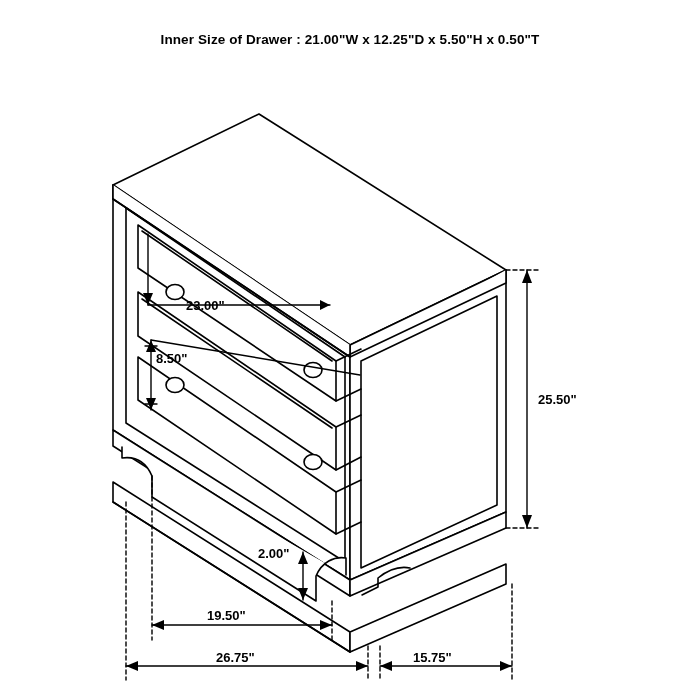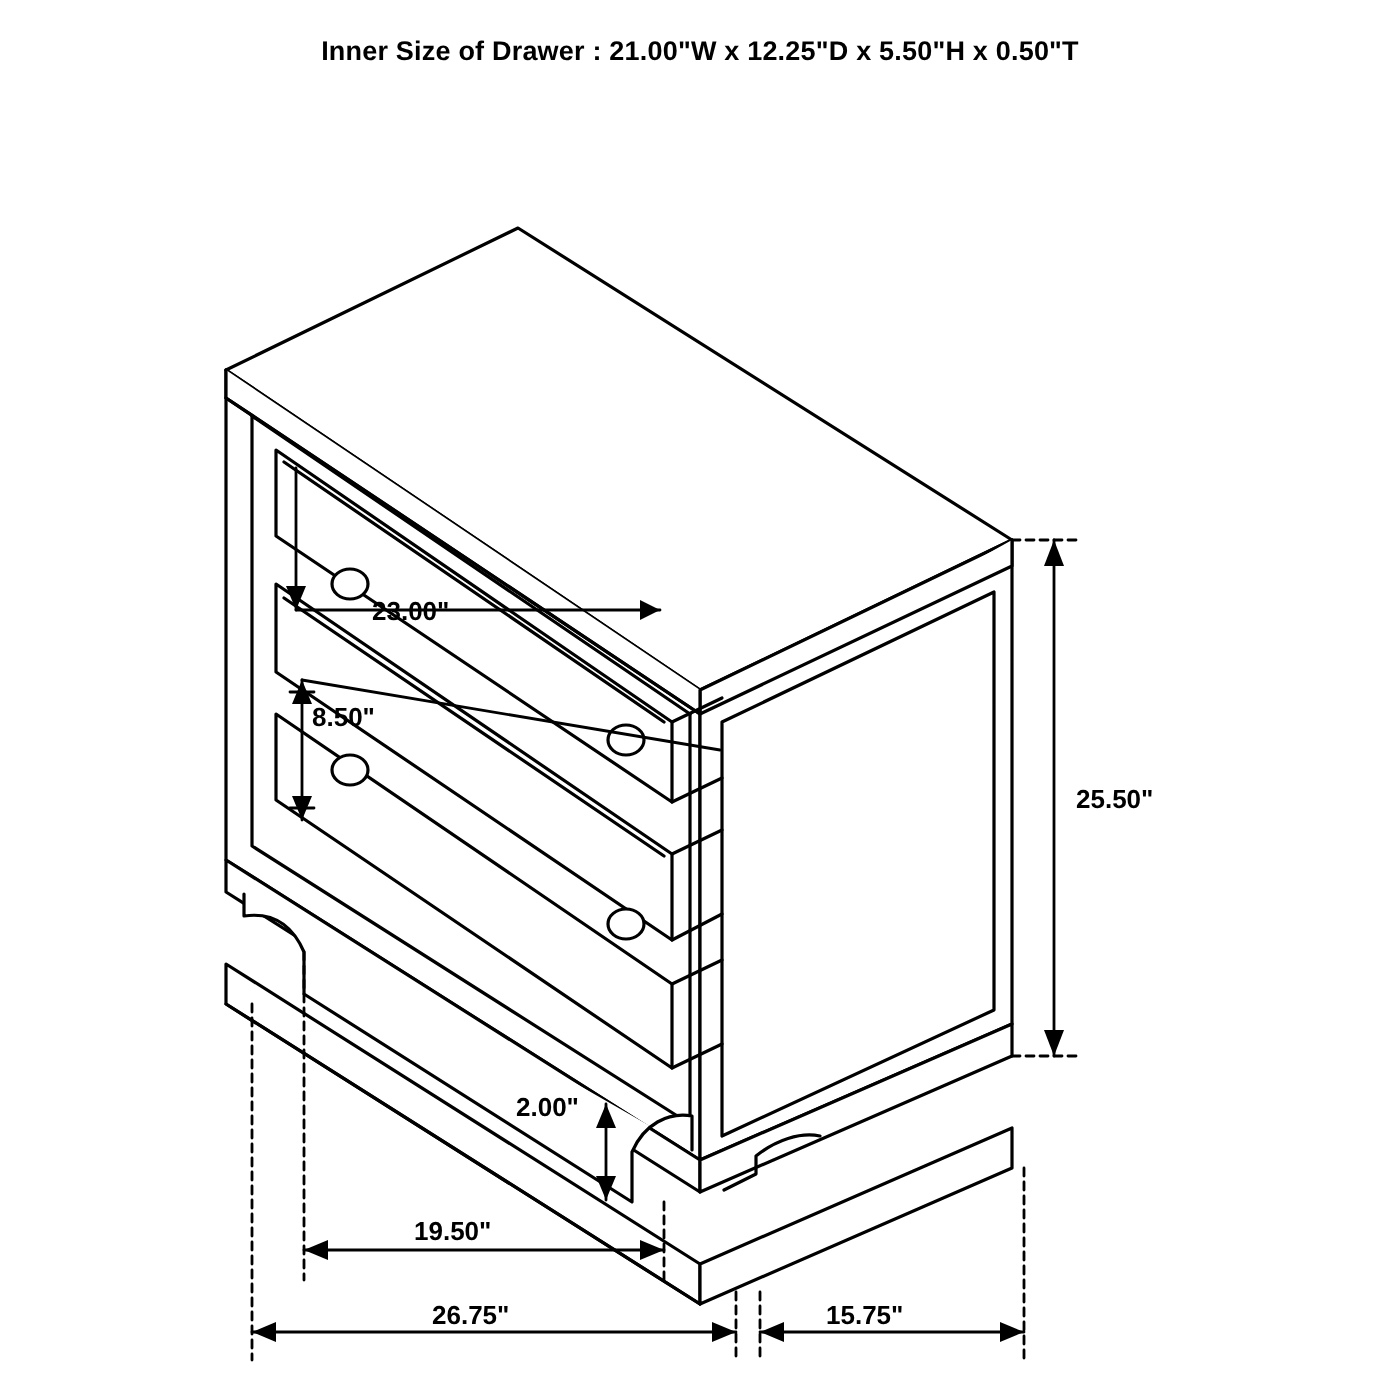--- a/index.html
+++ b/index.html
@@ -17,21 +17,21 @@
   }
   #stage {
     position: absolute;
     left: 0; top: 0;
     width: 700px;
     height: 700px;
   }
   #title {
     position: absolute;
     left: 0;
-    top: 18px;
+    top: 32px;
     width: 700px;
     text-align: center;
     font-size: 13.5px;
     font-weight: bold;
     letter-spacing: 0.1px;
   }
   svg.diagram {
     position: absolute;
     left: 0; top: 0;
     width: 700px;

